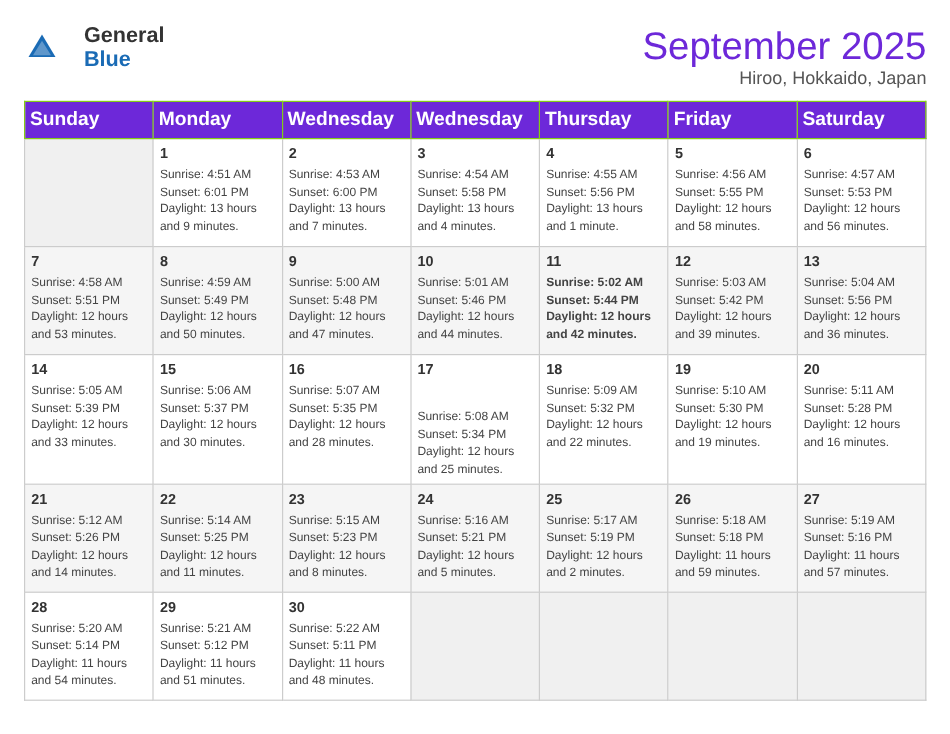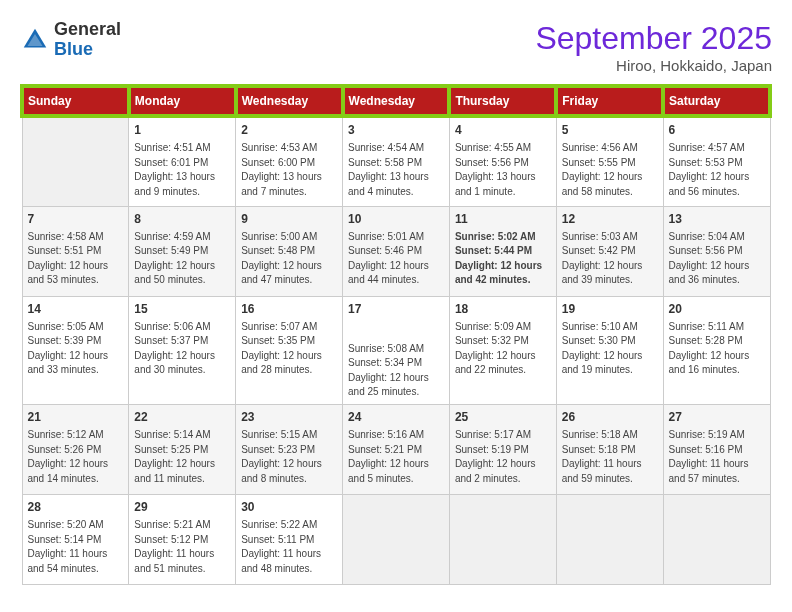--- a/index.html
+++ b/index.html
@@ -12,21 +12,21 @@
     }
     .header {
       display: flex;
       align-items: flex-start;
       justify-content: space-between;
       margin-bottom: 10px;
     }
     .logo {
       display: flex;
       align-items: center;
-      gap: 4px;
+      gap: 20px;
     }
     .logo-text {
       font-size: 18px;
       font-weight: bold;
       line-height: 1.1;
     }
     .logo-general { color: #333; }
     .logo-blue { color: #1a6bb5; }
     .logo-icon {
       width: 30px;
@@ -43,27 +43,27 @@
     .subtitle {
       font-size: 15px;
       color: #555;
     }
     table {
       width: 100%;
       border-collapse: collapse;
       font-size: 11px;
     }
     thead tr th {
-      background-color: #b91c1c;
+      background-color: #6d28d9;
       color: #fff;
       padding: 6px 4px;
       text-align: left;
-      font-size: 12px;
+      font-size: 16px;
       font-weight: bold;
-      border: 4px solid #84cc16;
+      border: 1px solid #84cc16;
     }
     tbody tr td {
       border: 1px solid #ccc;
       vertical-align: top;
       padding: 4px 5px;
       min-height: 80px;
       height: 90px;
       width: calc(100% / 7);
       color: #333;
       line-height: 1.45;

